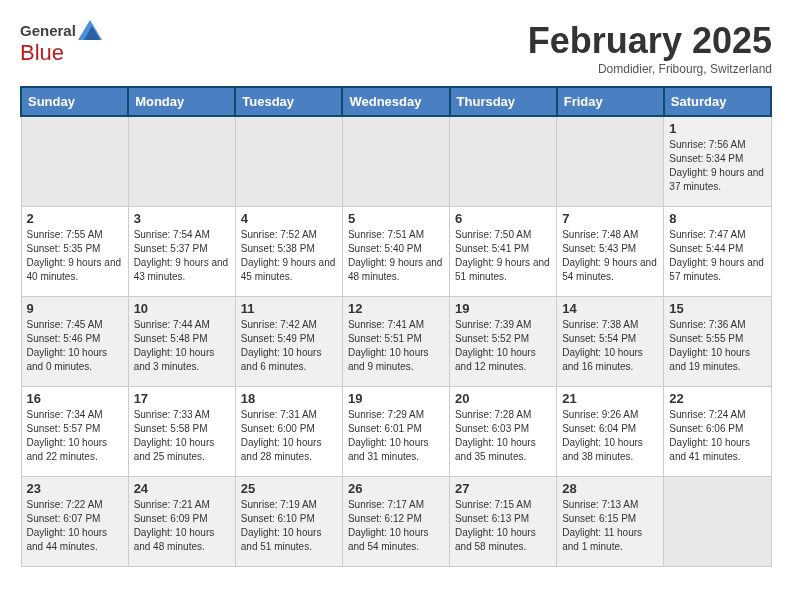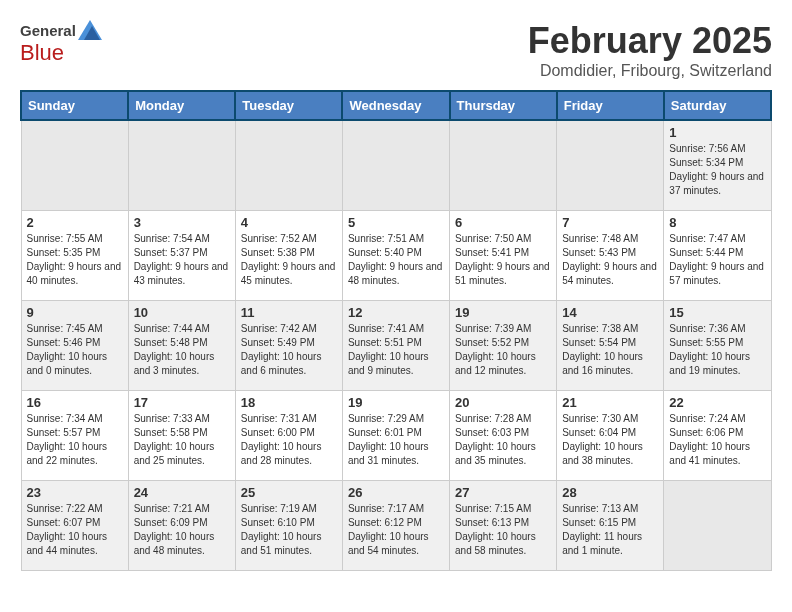--- a/index.html
+++ b/index.html
@@ -42,21 +42,21 @@
     }
     .title-block {
       text-align: right;
     }
     .month-title {
       font-size: 36px;
       font-weight: bold;
       color: #333;
     }
     .location-title {
-      font-size: 16px;
+      font-size: 12px;
       color: #555;
     }
     .calendar {
       width: 100%;
       border-collapse: collapse;
       table-layout: fixed;
     }
     .calendar th {
       background-color: #4a7fc1;
       color: #fff;
@@ -257,21 +257,21 @@
 Daylight: 10 hours and 31 minutes.</div>
         </td>
         <td>
           <span class="day-num">20</span>
           <div class="day-info">Sunrise: 7:28 AM
 Sunset: 6:03 PM
 Daylight: 10 hours and 35 minutes.</div>
         </td>
         <td>
           <span class="day-num">21</span>
-          <div class="day-info">Sunrise: 7:30 AM
+          <div class="day-info">Sunrise: 9:26 AM
 Sunset: 6:04 PM
 Daylight: 10 hours and 38 minutes.</div>
         </td>
         <td>
           <span class="day-num">22</span>
           <div class="day-info">Sunrise: 7:24 AM
 Sunset: 6:06 PM
 Daylight: 10 hours and 41 minutes.</div>
         </td>
       </tr>

